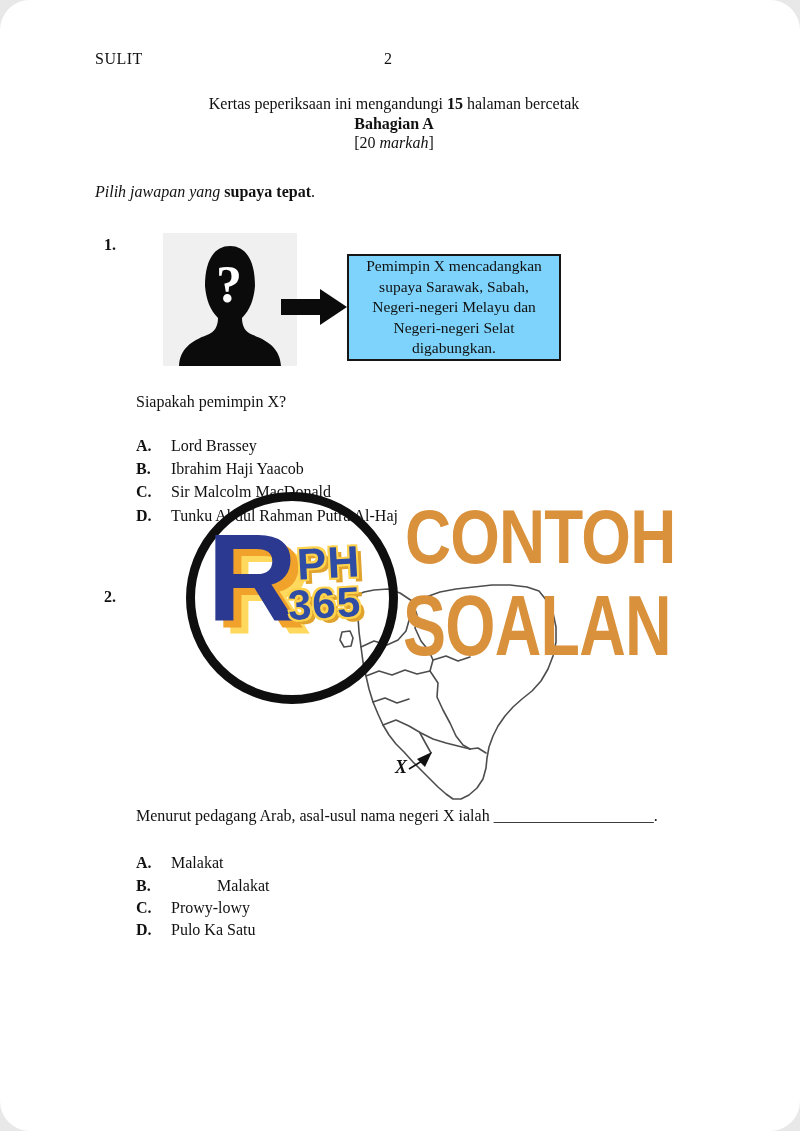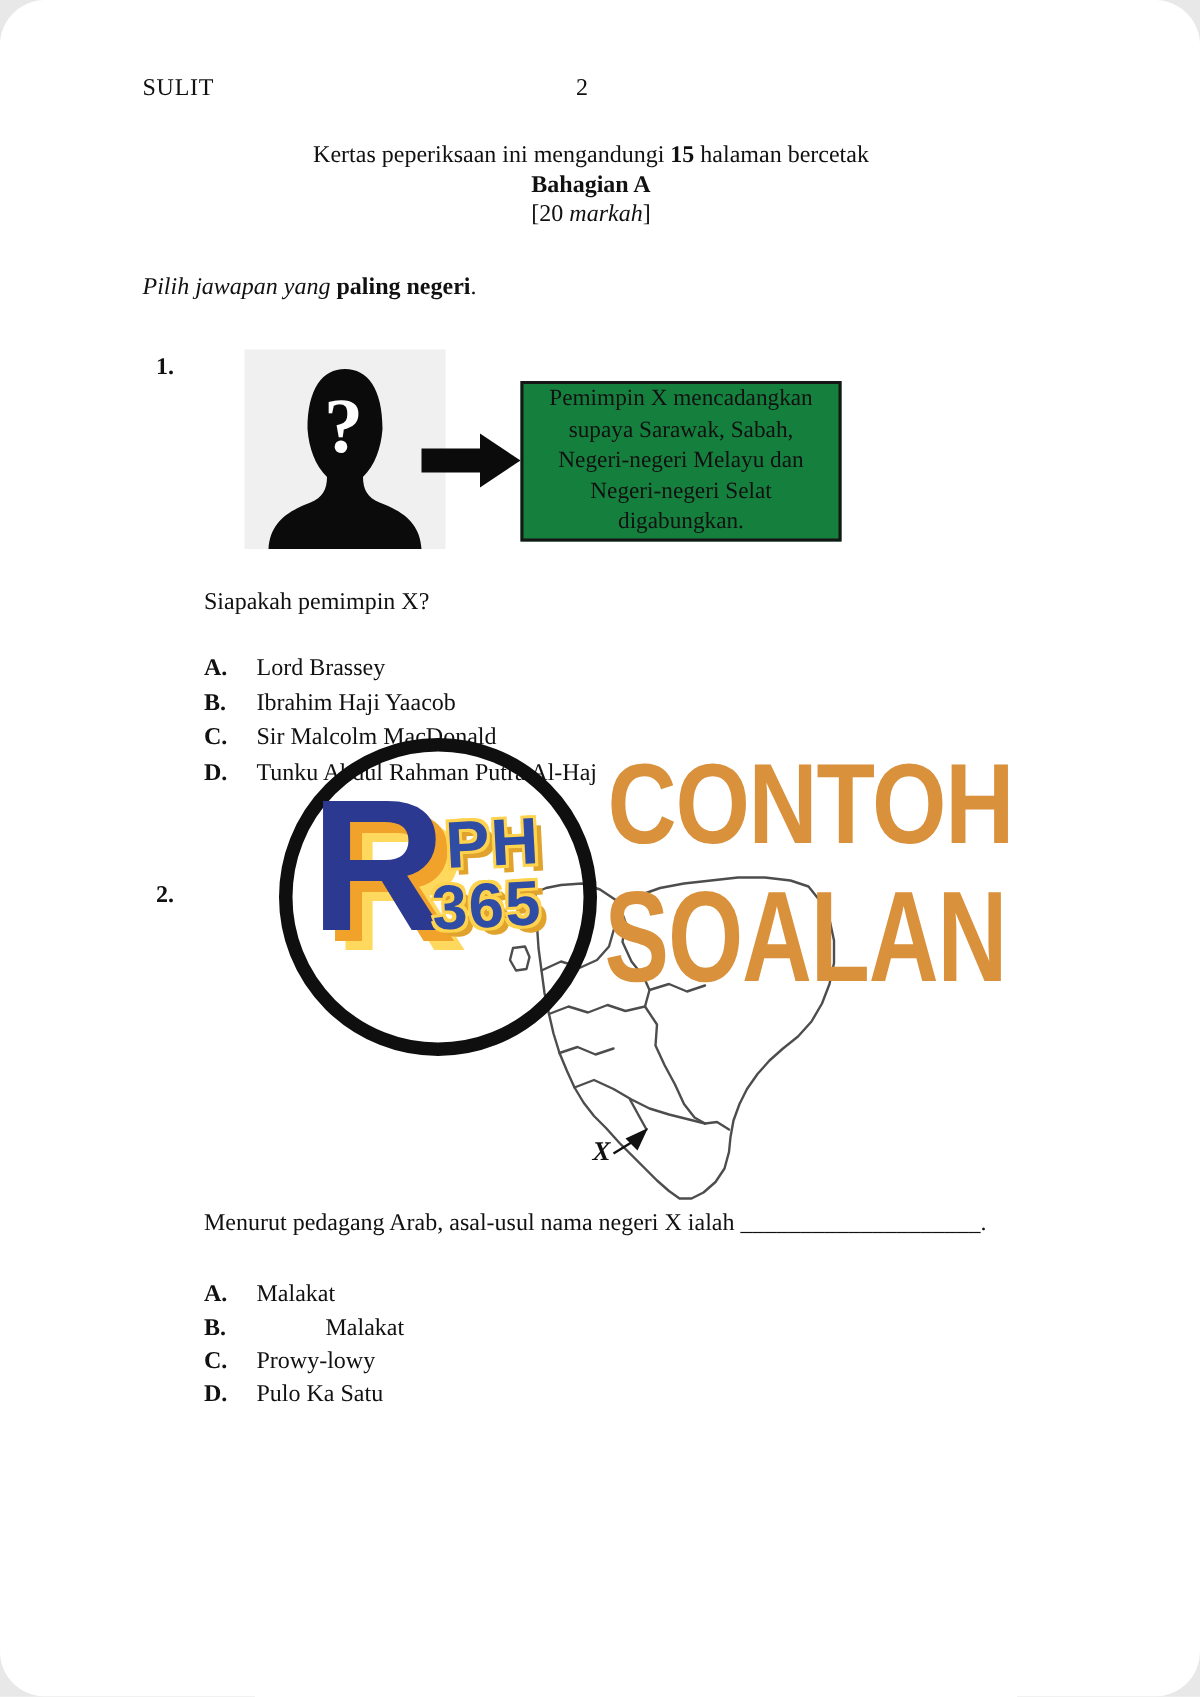--- a/index.html
+++ b/index.html
@@ -27,21 +27,21 @@
   .photo{left:163px; top:233px; width:134px; height:133px; background:#f0f0f0;}
   .photo svg{display:block;}
   .qmark{
     position:absolute; left:50%; top:22px; transform:translateX(-54%);
     color:#ffffff; font-size:52px; font-weight:bold; font-family:"Liberation Serif",serif;
   }
 
   
   .callout{
     left:347px; top:254px; width:214px; height:107px; box-sizing:border-box;
-    border:2.5px solid #161616; background:#15803d;
+    border:2.5px solid #161616; background:#7dd3fc;
     display:flex; flex-direction:column; justify-content:center;
     text-align:center; font-size:15.5px; line-height:20.4px;
   }
 
   
   .opt-letter{font-weight:bold;}
 
   
   .map-svg{left:330px; top:582px;}
   .map-x{
@@ -87,21 +87,21 @@
 
   <div class="abs hdr" style="left:95px; top:50px;">SULIT</div>
   <div class="abs hdr" style="left:384px; top:50px;">2</div>
 
   <div class="abs intro">
     <div><span>Kertas peperiksaan ini mengandungi </span><span class="bold">15</span><span> halaman bercetak</span></div>
     <div class="bold">Bahagian A</div>
     <div><span>[20 </span><span class="italic">markah</span><span>]</span></div>
   </div>
 
-  <div class="abs body-text" style="left:95px; top:182px;"><span class="italic">Pilih jawapan yang </span><span class="bold">paling negeri</span><span>.</span></div>
+  <div class="abs body-text" style="left:95px; top:182px;"><span class="italic">Pilih jawapan yang </span><span class="bold">supaya tepat</span><span>.</span></div>
 
   <div class="abs qnum" style="left:104px; top:236px;">1.</div>
 
   <div class="abs photo">
     <svg width="134" height="133" viewBox="0 0 134 133">
       <path fill="#0b0b0b" d="M16,133 C17,116 28,108 44,102 C52,99 55,93 55,85
         C47,77 43,66 42,53 C42,26 52,13 67,13 C82,13 92,26 92,53
         C91,66 87,77 79,85 C79,93 82,99 90,102 C106,108 117,116 118,133 Z"></path>
     </svg>
     <div class="qmark">?</div>

